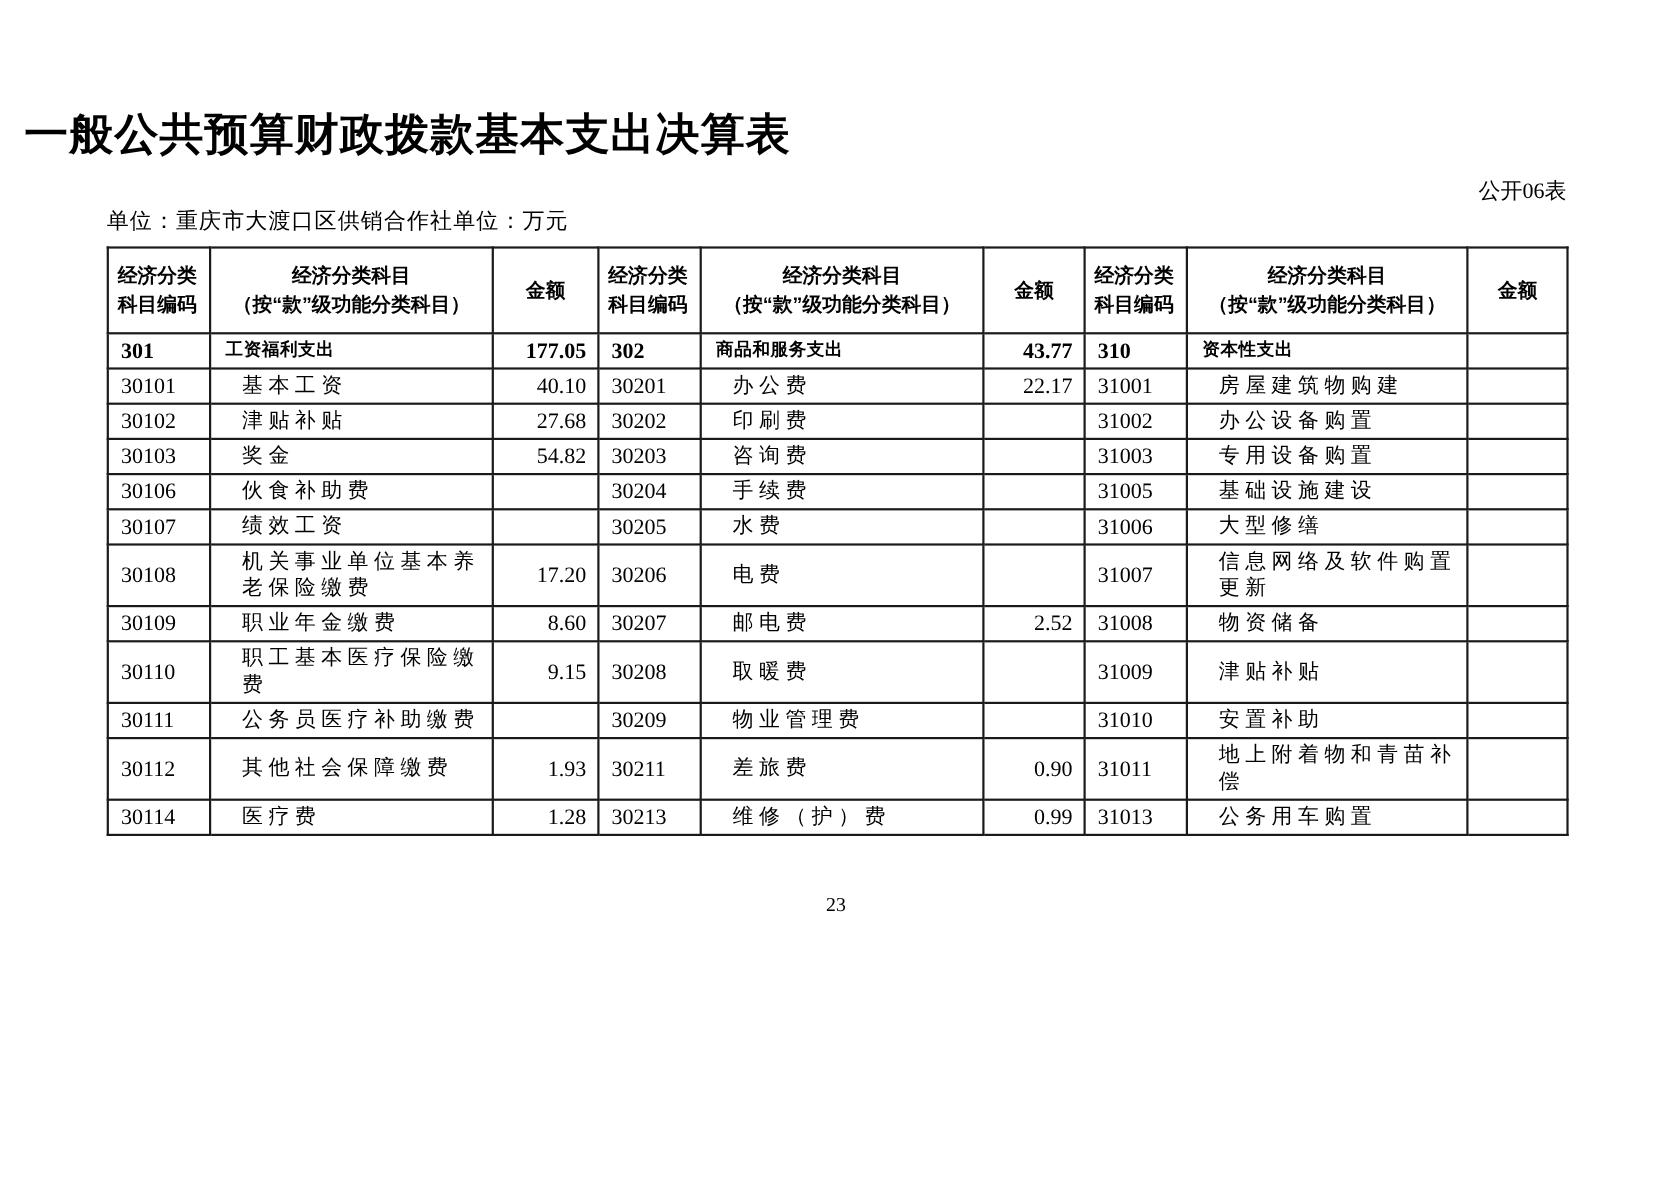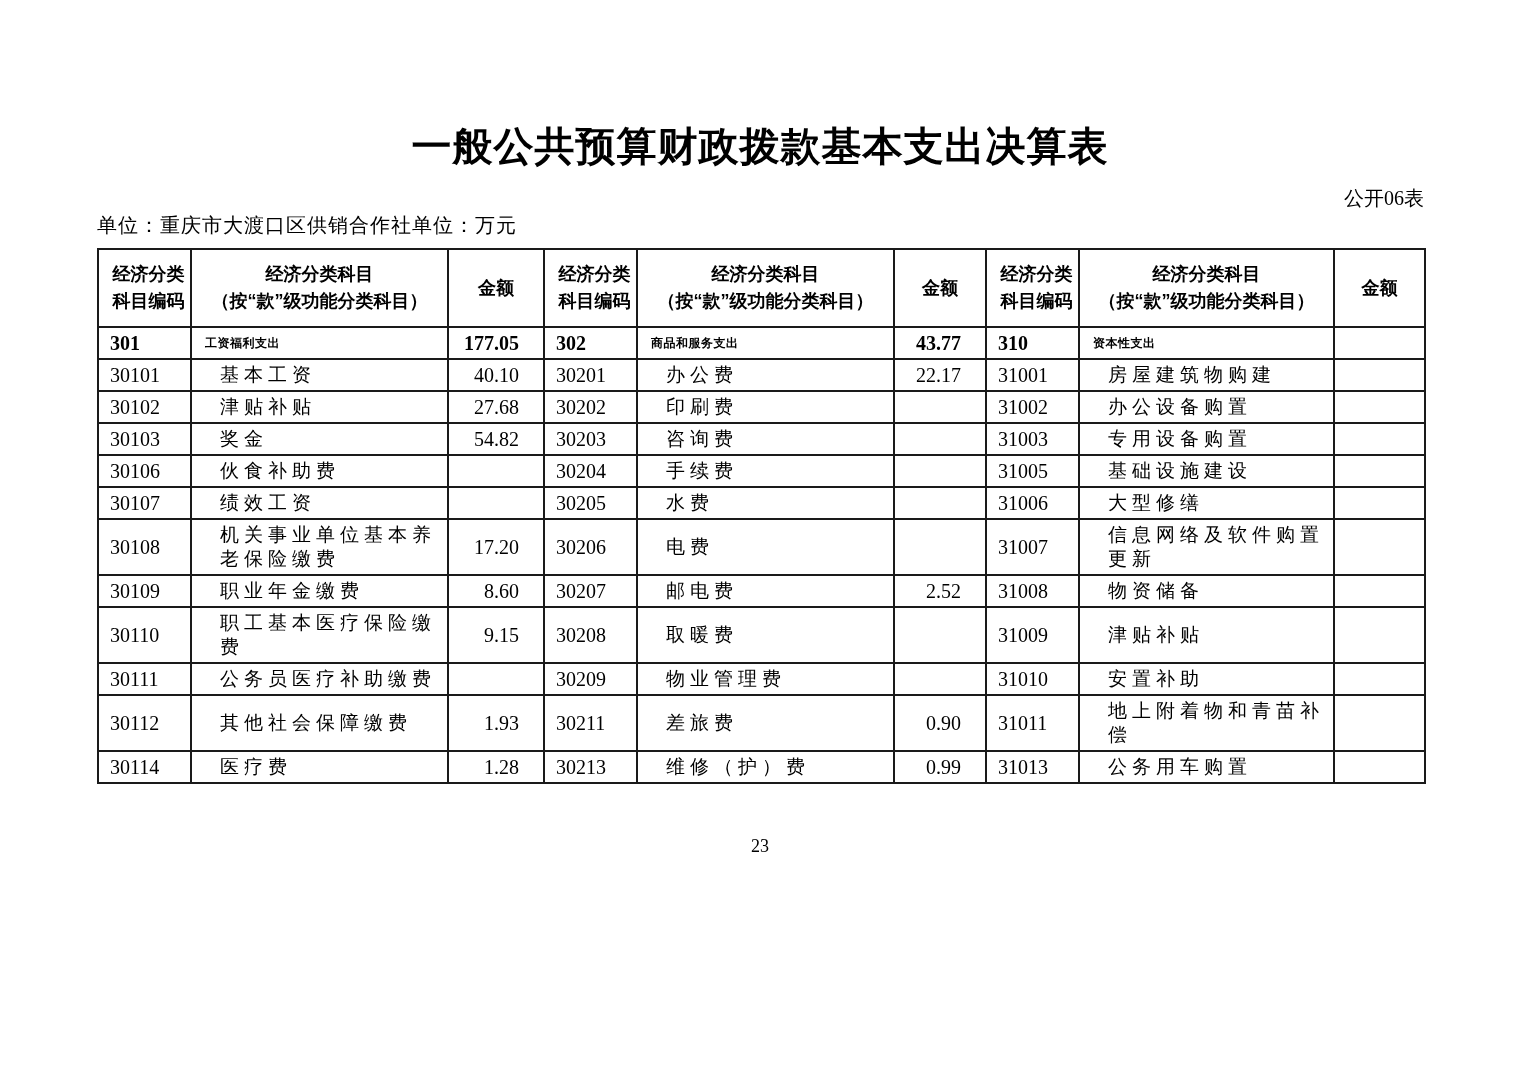--- a/index.html
+++ b/index.html
@@ -4,27 +4,28 @@
 <style>
   * { margin: 0; padding: 0; box-sizing: border-box; }
   html, body { background: #ffffff; }
   body {
     width: 1520px; height: 1075px;
     position: relative; overflow: hidden;
     font-family: "Liberation Serif", "DejaVu Serif", serif;
     color: #000000;
   }
   .page-title {
-    margin-top: 120px;
-    text-align: center;
+    margin-top: 96px;
+    text-align: left;
     font-family: "Liberation Sans", "DejaVu Sans", sans-serif;
     font-weight: bold;
     font-size: 40px;
     line-height: 52px;
     letter-spacing: 1px;
+    padding-left: 22px;
   }
   .meta-right {
     margin: 14px 96px 0 97px;
     text-align: right;
     font-size: 20px;
     line-height: 24px;
   }
   .meta-split {
     margin: 2px 96px 0 97px;
     display: flex;
@@ -50,21 +51,21 @@
     font-size: 20px;
     text-align: center;
   }
   tr.colhead-row th {
     height: 78px;
     font-family: "Liberation Sans", "DejaVu Sans", sans-serif;
     font-weight: bold;
     font-size: 18px;
     line-height: 27px;
   }
-  th.h-code { text-align: center; padding-left: 8px; }
+  th.h-code { text-align: left; padding-left: 8px; }
   th.h-code span { display: block; }
   th.h-subject { text-align: center; }
   th.h-subject span { display: block; }
   th.h-amount { text-align: center; }
   td.code {
     height: 24px;
     text-align: left;
     padding-left: 11px;
     font-size: 20px;
     line-height: 24px;
@@ -74,26 +75,26 @@
     padding: 3px 2px 3px 13px;
     font-size: 19px;
     line-height: 24px;
   }
   td.subject.indent {
     padding-left: 28px;
     letter-spacing: 5px;
   }
   td.amount {
     text-align: right;
-    padding-right: 24px;
+    padding-right: 10px;
     font-size: 20px;
     line-height: 24px;
   }
   tr.parent td { font-weight: bold; }
-  tr.parent td.subject { font-size: 12px; letter-spacing: 0.5px; }
+  tr.parent td.subject { font-size: 16px; letter-spacing: 0.5px; }
   .page-number {
     margin-top: 52px;
     text-align: center;
     font-size: 18px;
   }
 </style>
 </head>
 <body>
 
 <div class="page-title">一般公共预算财政拨款基本支出决算表</div>

